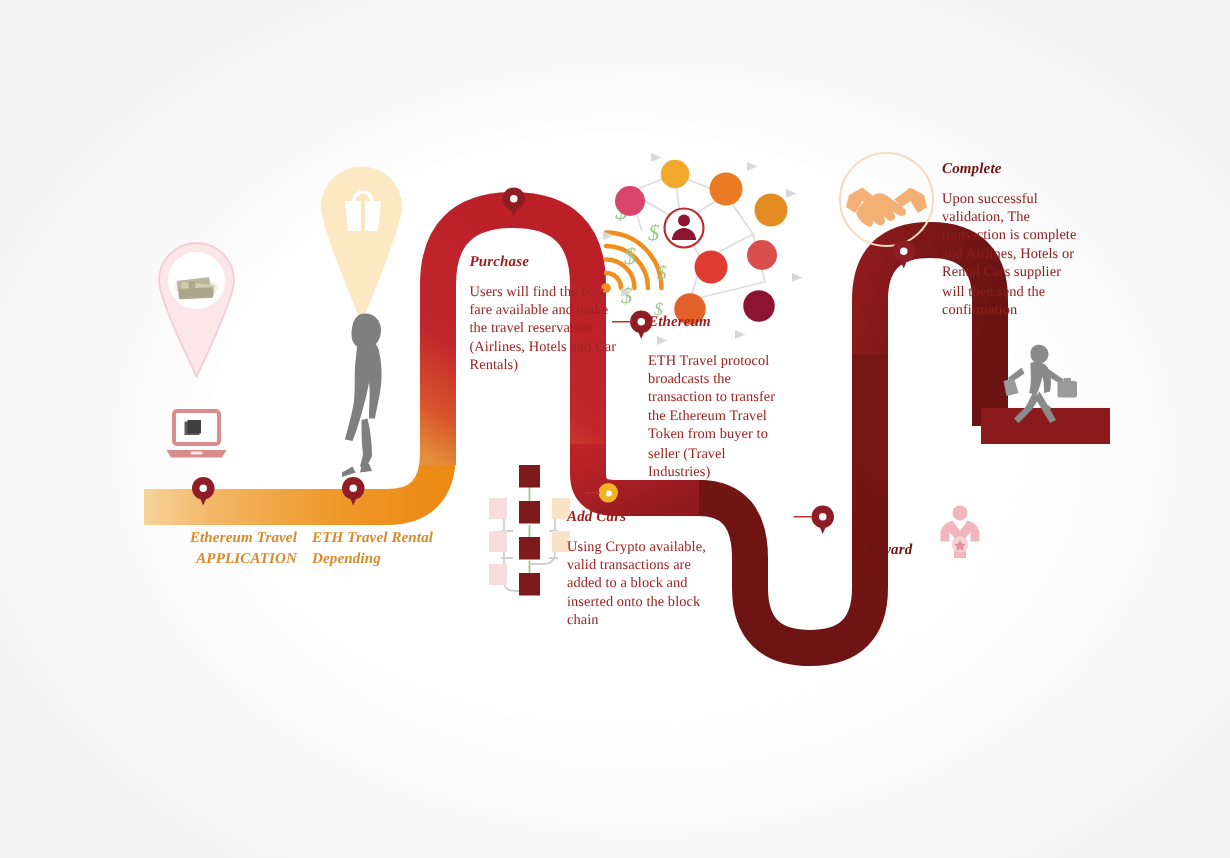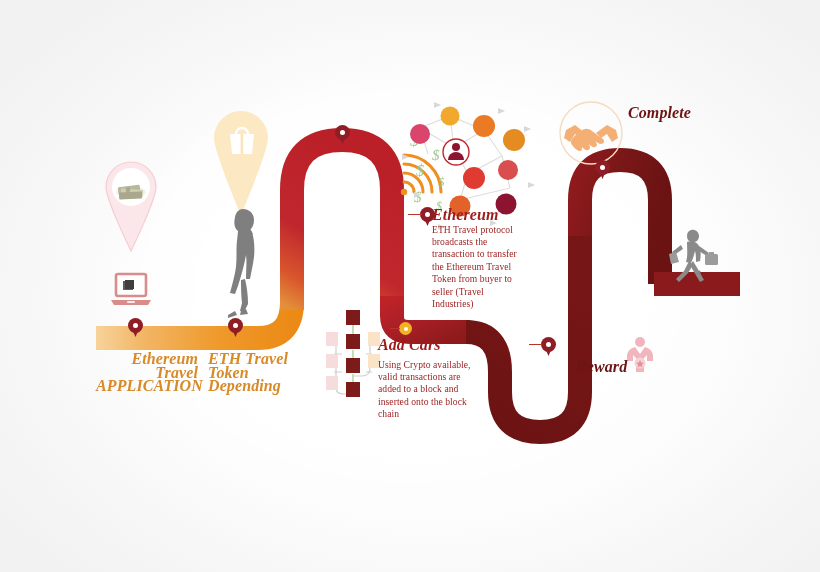--- a/index.html
+++ b/index.html
@@ -18,21 +18,21 @@
     background:#ffffff;
     -webkit-mask-image:radial-gradient(ellipse 400px 290px at 350px 256px,#000 40%,transparent 82%);
             mask-image:radial-gradient(ellipse 400px 290px at 350px 256px,#000 40%,transparent 82%);
   }
   .abs{position:absolute;}
 
   
   .block{position:absolute;}
   .heading{
     font-style:italic;font-weight:bold;
-    font-size:16px;line-height:13.5px;
+    font-size:10px;line-height:13.5px;
     letter-spacing:.1px;
   }
   .body{
     font-size:9.6px;line-height:12.4px;
     letter-spacing:.05px;
     margin-top:7px;
   }
   .h-orange{color:#d98a28;}
   .b-orange{color:#e0a44e;}
   .h-red{color:#9e1c1c;}
@@ -341,37 +341,42 @@
 
   <div class="block" style="left:96px;top:352px;width:102px;text-align:right;">
     <div class="heading h-orange">
       <span>Ethereum Travel</span><br>
       <span>APPLICATION</span>
     </div>
   </div>
 
   <div class="block" style="left:208px;top:352px;width:92px;">
     <div class="heading h-orange">
-      <span>ETH Travel Token</span><br>
+      <span>ETH Travel Rental</span><br>
       <span>Depending</span>
     </div>
   </div>
 
+  <div class="block" style="left:313px;top:168px;width:104px;">
+    <div class="heading h-red">Purchase</div>
+    <div class="body b-red">Users will find the best fare available and make the travel reservation (Airlines, Hotels and Car Rentals)</div>
+  </div>
 
   <div class="block" style="left:432px;top:208px;width:90px;">
     <div class="heading h-red">Ethereum</div>
-    <div class="body b-red" style="margin-top:2px;">ETH Travel protocol broadcasts the transaction to transfer the Ethereum Travel Token from buyer to seller (Travel Industries)</div>
+    <div class="body b-red" style="margin-top:13px;">ETH Travel protocol broadcasts the transaction to transfer the Ethereum Travel Token from buyer to seller (Travel Industries)</div>
   </div>
 
   <div class="block" style="left:378px;top:338px;width:104px;">
     <div class="heading h-red">Add Cars</div>
     <div class="body b-red">Using Crypto available, valid transactions are added to a block and inserted onto the block chain</div>
   </div>
 
   <div class="block" style="left:628px;top:106px;width:92px;">
     <div class="heading h-dark">Complete</div>
+    <div class="body b-dark">Upon successful validation, The transaction is complete and Airlines, Hotels or Rental Cars supplier will then send the confirmation</div>
   </div>
 
   <div class="block" style="left:576px;top:360px;width:110px;">
     <div class="heading h-dark">Reward</div>
   </div>
 
 </div>
 
 </body></html>

